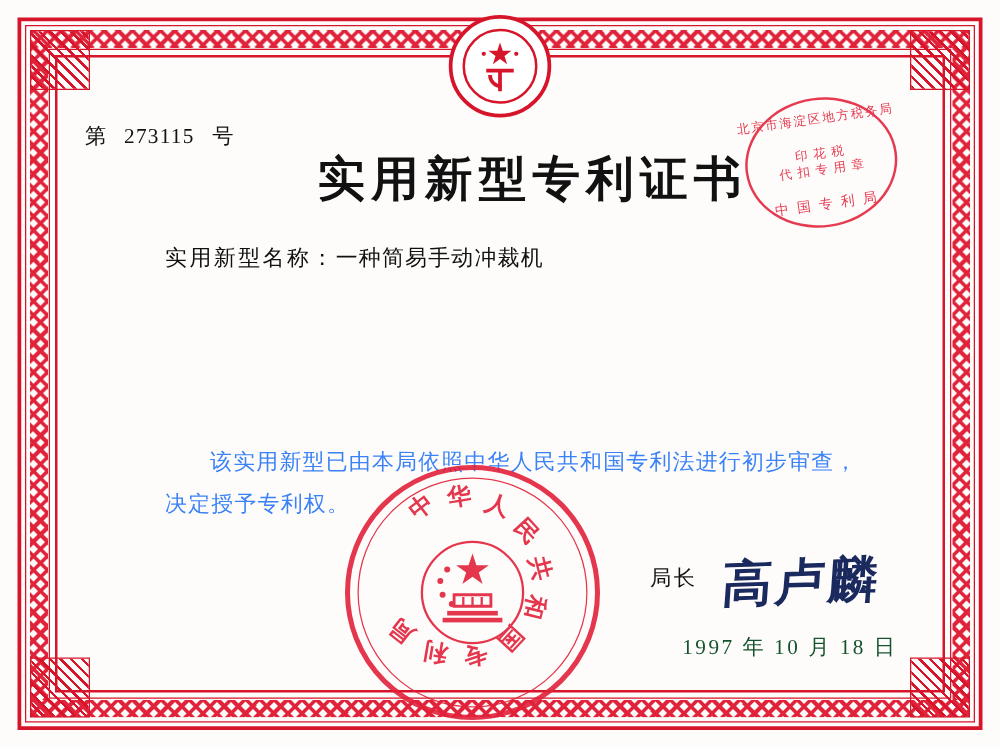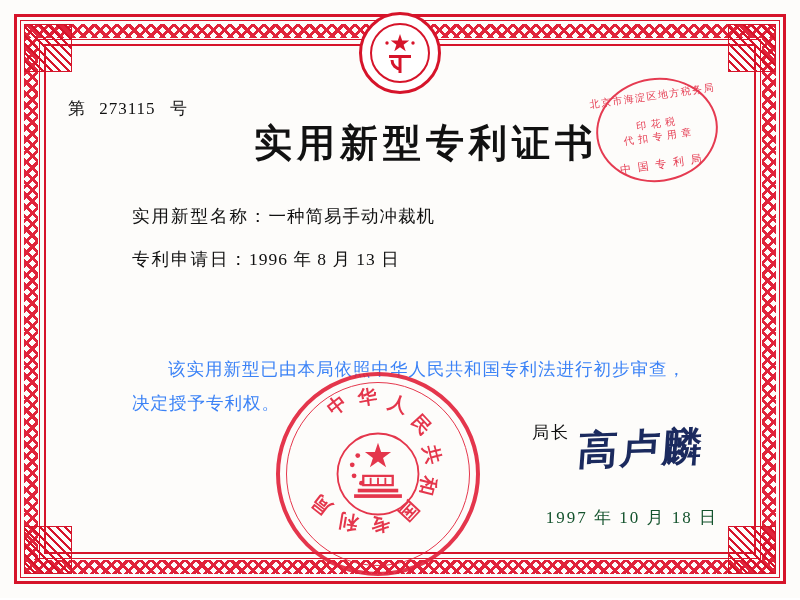--- a/index.html
+++ b/index.html
@@ -166,21 +166,21 @@
   .fields {
     position: absolute;
     left: 132px;
     top: 190px;
     width: 560px;
     font-size: 17.5px;
     color: #111;
     line-height: 33px;
     letter-spacing: 1px;
   }
-  .field-row { white-space: nowrap; margin-top: 10px; }
+  .field-row { white-space: nowrap; }
   .field-label { letter-spacing: 2px; }
   .field-value { letter-spacing: 1px; }
 
   .para {
     position: absolute;
     left: 132px;
     top: 352px;
     width: 564px;
     font-size: 17.5px;
     line-height: 34px;
@@ -226,24 +226,24 @@
     position: absolute;
     left: 50%; top: 50%;
     transform: translate(-50%, -50%);
     width: 92px; height: 92px;
   }
 
   
   .sign-row {
     position: absolute;
     right: 96px;
-    top: 421px;
+    top: 438px;
     display: flex;
-    align-items: flex-start;
-    gap: 8px;
+    align-items: center;
+    gap: 20px;
     z-index: 6;
   }
   .sign-label {
     font-size: 17px;
     color: #111;
     letter-spacing: 2px;
     padding-bottom: 6px;
   }
   .signature {
     font-size: 40px;
@@ -304,23 +304,20 @@
   <div class="stamp-tr">
     <div class="arc-top">北京市海淀区地方税务局</div>
     <div class="mid">印 花 税</div>
     <div class="mid">代 扣 专 用 章</div>
     <div class="arc-bottom">中 国 专 利 局</div>
   </div>
 
   <div class="fields">
     <div class="field-row">
       <span class="field-label">实用新型名称：</span><span class="field-value">一种简易手动冲裁机</span>
-    </div>
-    <div class="field-row">
-      <span class="field-label">专利申请日：</span><span class="field-value">1996 年 8 月 13 日</span>
     </div>
   </div>
 
   <div class="para">
     <span class="indent">该实用新型已由本局依照中华人民共和国专利法进行初步审查，</span>
     <span>决定授予专利权。</span>
   </div>
 
   <div class="seal">
     <div class="seal-text">

